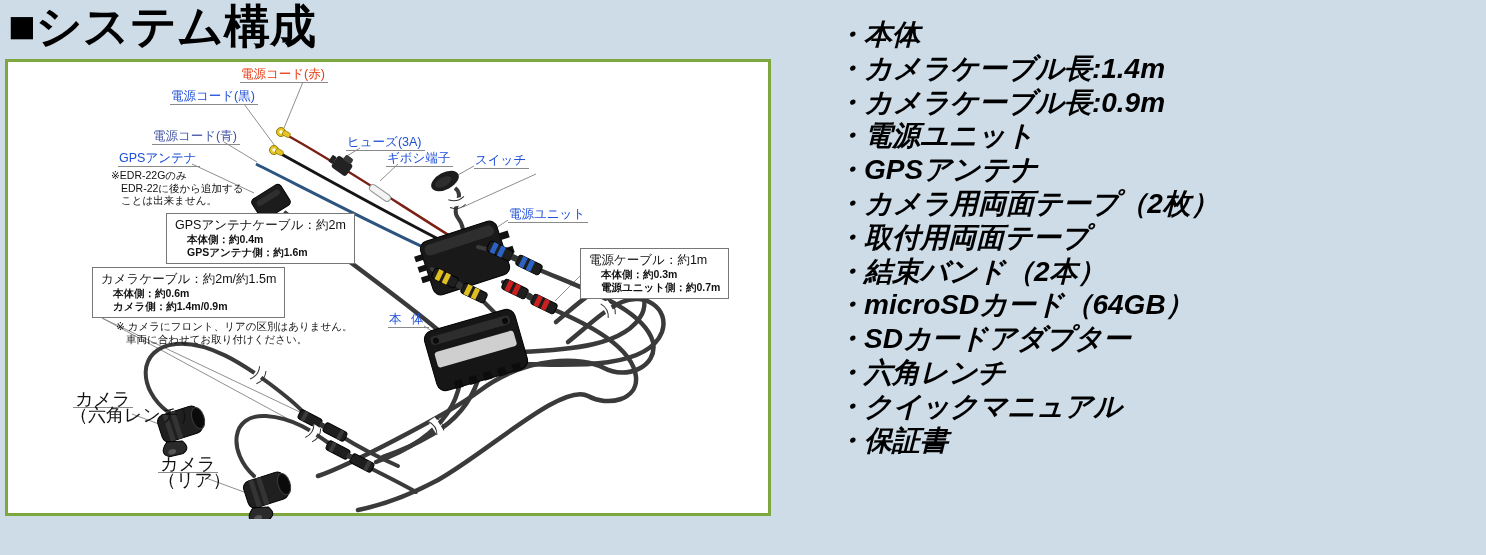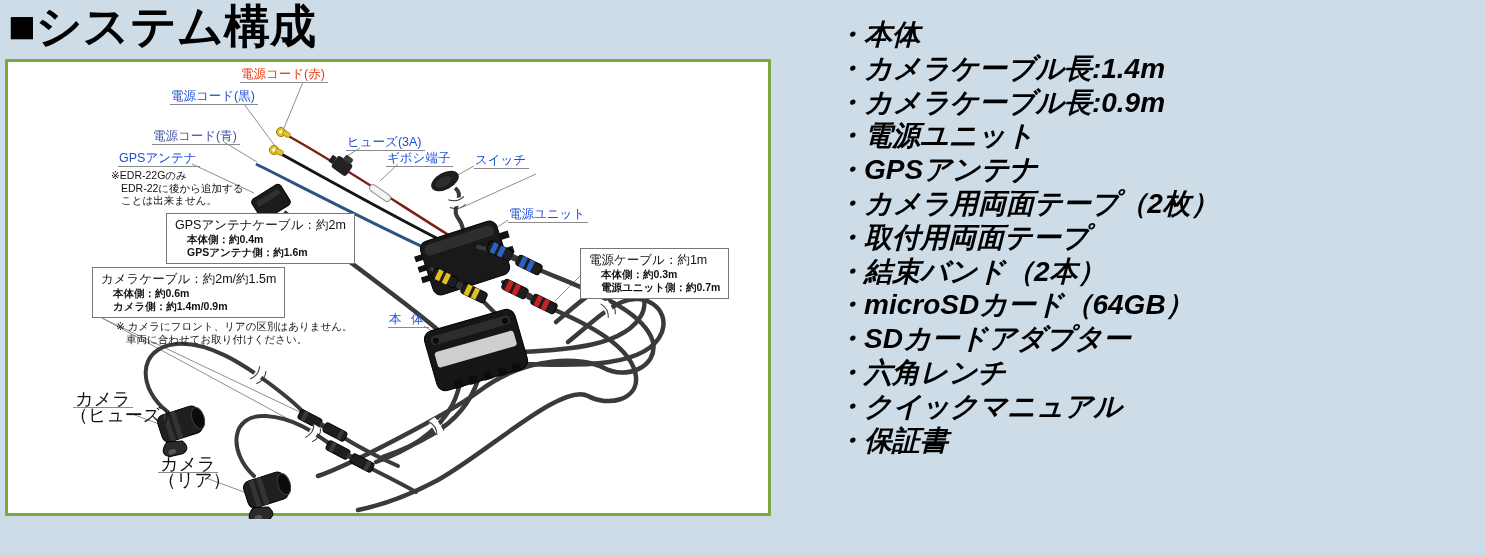--- a/index.html
+++ b/index.html
@@ -305,21 +305,21 @@
   <div class="ibox" style="left:572px; top:186px;">
     <div class="ib-title">電源ケーブル：約1m</div>
     <div class="ib-line">本体側：約0.3m</div>
     <div class="ib-line">電源ユニット側：約0.7m</div>
   </div>
 
   <div class="dlabel" style="left:380px; top:250px; letter-spacing:3px;">本 体</div>
 
   <div class="cam-label" style="left:62px; top:330px; width:66px;">
     <div><span class="l1">カメラ</span></div>
-    <div>（ヒューズ）</div>
+    <div>（六角レンチ）</div>
   </div>
   <div class="cam-label" style="left:150px; top:395px; width:60px;">
     <div><span class="l1">カメラ</span></div>
     <div>（リア）</div>
   </div>
 </div>
 
 <div class="packing-list">
     <div class="pl-item">・本体</div>
     <div class="pl-item">・カメラケーブル長:1.4m</div>

